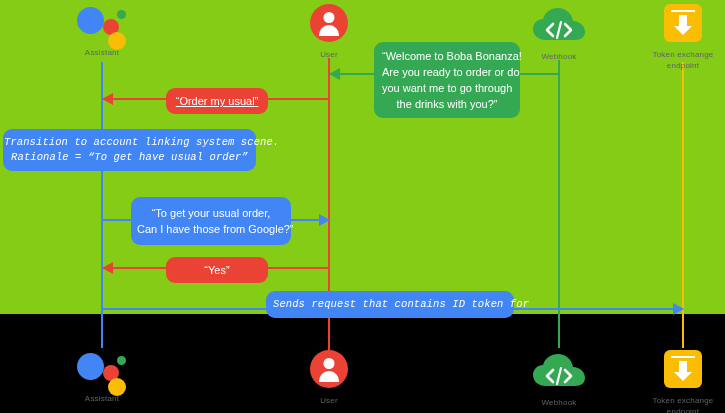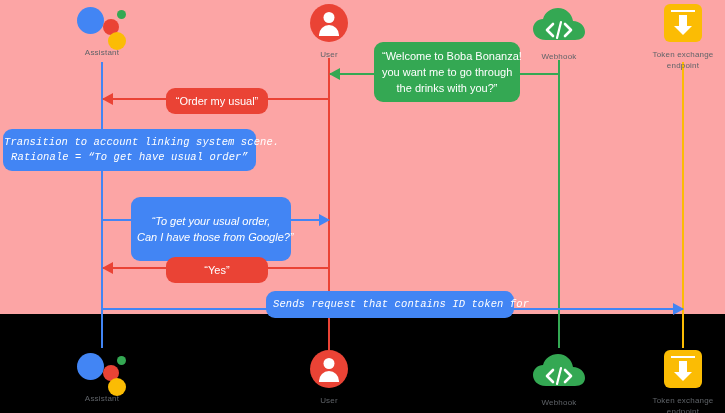--- a/index.html
+++ b/index.html
@@ -1,18 +1,18 @@
 <!DOCTYPE html>
 <html><head>
 <meta charset="utf-8">
 <style>
   html,body{margin:0;padding:0;background:#000;}
   body{width:725px;height:413px;overflow:hidden;
        font-family:"Liberation Sans", sans-serif;}
-  #stage{position:relative;width:725px;height:314px;background:#fca5a5;}
+  #stage{position:relative;width:725px;height:314px;background:#84cc16;}
 
   
   .lifeline{position:absolute;width:2px;}
   .ll-assistant{background:#4285f4;}
   .ll-user{background:#ea4335;}
   .ll-webhook{background:#34a853;}
   .ll-endpoint{background:#fbbc04;}
 
   
   .actor{position:absolute;width:110px;text-align:center;}
@@ -159,34 +159,35 @@
       <span class="head"></span>
   </div>
 
   <div class="arrow a-blue right" style="left:103px;top:308px;width:580px;">
     <span class="shaft"></span>
       <span class="head"></span>
   </div>
 
   <div class="bubble b-green b-sans" style="left:374px;top:42px;width:146px;padding:6px 8px;">
     <span class="ln">“Welcome to Boba Bonanza!</span>
+    <span class="ln">Are you ready to order or do</span>
     <span class="ln">you want me to go through</span>
     <span class="ln">the drinks with you?”</span>
   </div>
 
-  <div class="bubble b-red b-sans" style="left:166px;top:88px;width:102px;padding:5px 6px;">
+  <div class="bubble b-red b-sans" style="left:166px;top:88px;width:102px;padding:5px 6px;text-decoration:underline;">
     <span class="ln">“Order my usual”</span>
   </div>
 
   <div class="bubble b-blue b-mono" style="left:3px;top:129px;width:253px;padding:6px 1px;">
     <span class="ln">Transition to account linking system scene.</span>
     <span class="ln">Rationale = “To get have usual order”</span>
   </div>
 
-  <div class="bubble b-blue b-sans" style="left:131px;top:197px;width:160px;padding:16px 6px;font-style:italic;">
+  <div class="bubble b-blue b-sans" style="left:131px;top:197px;width:160px;padding:8px 6px;">
     <span class="ln">“To get your usual order,</span>
     <span class="ln">Can I have those from Google?”</span>
   </div>
 
   <div class="bubble b-red b-sans" style="left:166px;top:257px;width:102px;padding:5px 6px;">
     <span class="ln">“Yes”</span>
   </div>
 
   <div class="bubble b-blue b-mono" style="left:266px;top:291px;width:248px;padding:6px 7px;">
     <span class="ln">Sends request that contains ID token for</span>

